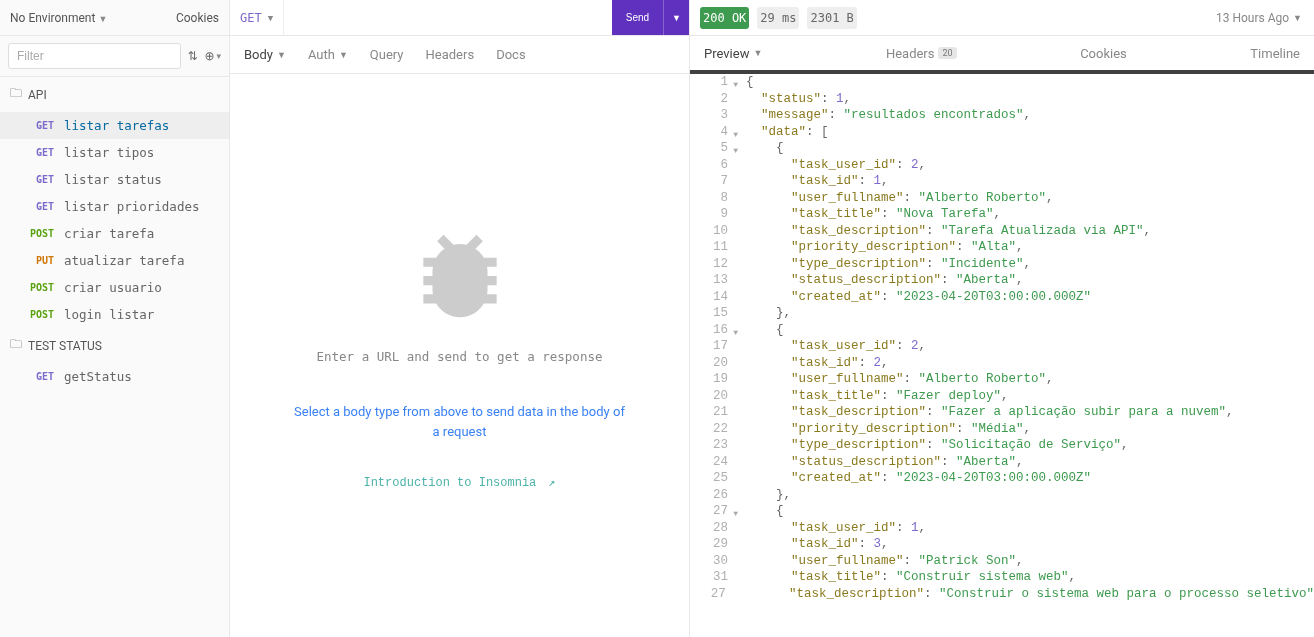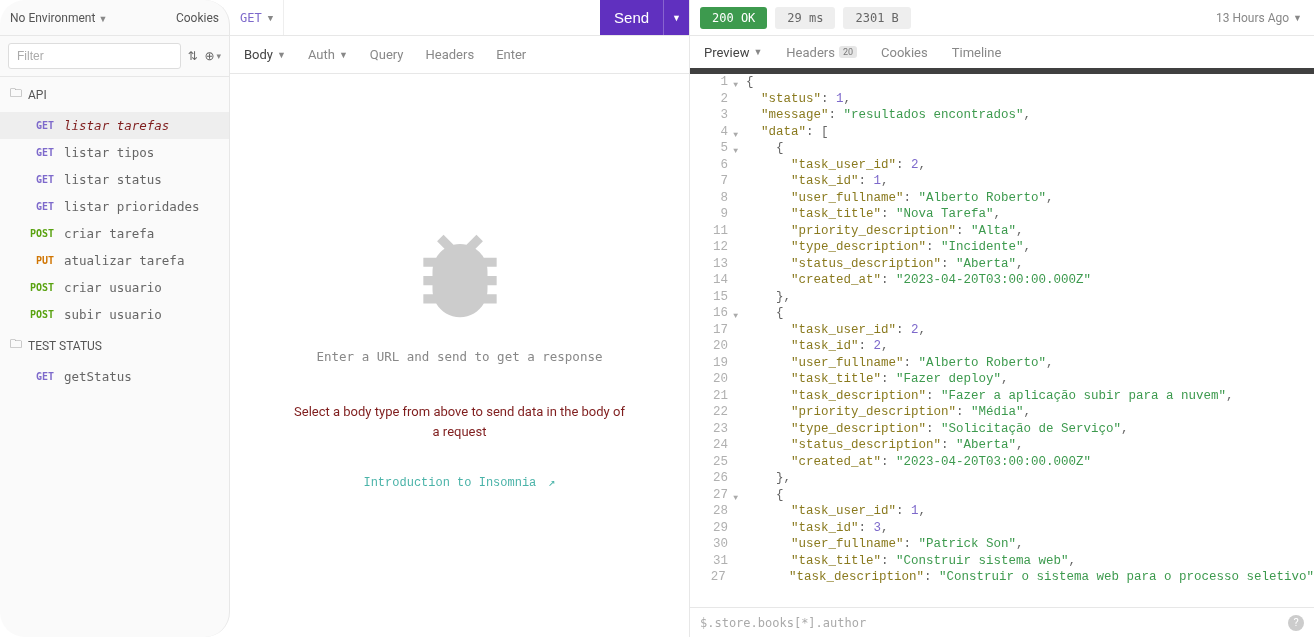--- a/index.html
+++ b/index.html
@@ -15,21 +15,20 @@
   }
   .mono { font-family: "SFMono-Regular", Consolas, "Liberation Mono", Menlo, monospace; font-size: 12px; margin-top: 40px; }
 
   
   .sidebar {
     width: 230px;
     border-right: 1px solid #e7e7e7;
     display: flex;
     flex-direction: column;
     background: #fafafa;
-    border-radius: 25px;
   }
   .sb-top {
     height: 36px;
     display: flex;
     align-items: center;
     justify-content: space-between;
     padding: 0 10px;
     border-bottom: 1px solid #e7e7e7;
     font-size: 12px;
   }
@@ -65,21 +64,21 @@
   }
   .req-item {
     padding: 6px 10px 6px 24px;
     display: flex; align-items: center; gap: 10px;
     cursor: pointer;
     font-size: 13px;
   }
   .req-item .m { font-family: "SFMono-Regular", Consolas, monospace; font-size: 10px; font-weight: 600; width: 30px; text-align: right;}
   .req-item .lbl { color: #666; font-family: "SFMono-Regular", Consolas, monospace; font-size: 12.5px;}
   .req-item.active { background: #eee; }
-  .req-item.active .lbl { color: #7f1d1d; font-style: italic; }
+  .req-item.active .lbl { color: #0369a1; }
   .m-get  { color: #7d69cb; }
   .m-post { color: #59a210; }
   .m-put  { color: #d07502; }
 
   
   .req-pane {
     width: 460px;
     border-right: 1px solid #e7e7e7;
     display: flex; flex-direction: column;
   }
@@ -90,58 +89,58 @@
   .method-dd {
     display: flex; align-items: center; gap: 6px;
     padding: 0 10px; color: #7d69cb;
     font-family: "SFMono-Regular", Consolas, monospace; font-size: 12px;
     cursor: pointer; border-right: 1px solid #eee;
   }
   .url-val { flex:1; display:flex; align-items:center; padding:0 8px; color:#555; white-space: nowrap; overflow:hidden;}
   .send-btn {
     background: #6030bf; color: #fff; border:none;
     display:flex; align-items:center; padding: 0 14px;
-    font-size: 15px; cursor: pointer;
+    font-size: 10px; cursor: pointer;
   }
   .send-menu {
     background: #6030bf; color:#fff; border:none; border-left:1px solid rgba(255,255,255,.25);
     padding:0 8px; cursor:pointer; display:flex; align-items:center;
   }
   .req-tabs {
     height: 38px; display:flex; align-items:center; gap: 22px;
     padding: 0 14px; border-bottom: 1px solid #e7e7e7;
     font-size: 13px; color:#888;
   }
   .req-tabs .tab { cursor:pointer; display:flex; align-items:center; gap:4px;}
   .req-tabs .tab.active { color:#444; }
   .req-body {
     flex:1; display:flex; flex-direction:column; align-items:center; justify-content:center;
     text-align:center; padding: 0 30px; color:#aaa;
   }
   .bug-svg { fill:#ccc; width:110px; height:110px;}
   .req-body .l1 { margin-top:18px; color:#888; font-family:"SFMono-Regular", Consolas, monospace; font-size:12.5px;}
-  .req-body .l2 { margin-top:38px; color:#7f1d1d; font-size:13px; line-height:1.5; max-width: 340px;}
+  .req-body .l2 { margin-top:38px; color:#3b82f6; font-size:13px; line-height:1.5; max-width: 340px;}
   .req-body a { color:#4ab3a8; text-decoration:none; margin-top:34px; display:inline-flex; gap:12px; align-items:center;}
 
   
   .resp-pane { flex:1; display:flex; flex-direction:column; min-width:0;}
   .resp-top {
     height:36px; display:flex; align-items:center; justify-content:space-between;
     padding:0 12px 0 10px; border-bottom:1px solid #e7e7e7;
   }
   .resp-top-left { display:flex; gap:8px; align-items:center;}
   .pill {
     font-family:"SFMono-Regular", Consolas, monospace; font-size:12px;
-    padding:4px 12px; border-radius:3px; background:#eee; color:#666;
+    padding:4px 3px; border-radius:3px; background:#eee; color:#666;
   }
   .pill.ok { background:#3d9a4e; color:#fff;}
   .resp-top-right { font-size:12px; color:#888; display:flex; align-items:center; gap:4px; cursor:pointer;}
   .resp-tabs {
     height:38px; display:flex; align-items:center; gap:24px;
-    padding:0 14px; border-bottom:6px solid #404040; color:#888; font-size:13px;
+    padding:0 14px; border-bottom:4px solid #404040; color:#888; font-size:13px;justify-content:space-between;
   }
   .resp-tabs .tab { cursor:pointer; display:flex; align-items:center; gap:4px;}
   .resp-tabs .tab.active { color:#444;}
   .badge { background:#e6e6e6; color:#777; font-size:9px; padding:1px 4px; border-radius:3px;}
 
   .code-view { flex:1; overflow:auto; }
   .code-line {
     display:flex; font-family:"SFMono-Regular", Consolas, "Liberation Mono", Menlo, monospace;
     font-size:12.5px; line-height:16.5px; white-space: pre;
   }
@@ -209,21 +208,21 @@
       <div class="req-item">
         <span class="m m-put">PUT</span>
         <span class="lbl">atualizar tarefa</span>
       </div>
       <div class="req-item">
         <span class="m m-post">POST</span>
         <span class="lbl">criar usuario</span>
       </div>
       <div class="req-item">
         <span class="m m-post">POST</span>
-        <span class="lbl">subir usuario</span>
+        <span class="lbl">login listar</span>
       </div>
       <div class="folder-hdr">
         <span>🗀</span>
         <span>TEST STATUS</span>
       </div>
       <div class="req-item">
         <span class="m m-get">GET</span>
         <span class="lbl">getStatus</span>
       </div>
     </div>
@@ -239,21 +238,21 @@
     <button class="send-btn">Send</button>
     <button class="send-menu">
         <span class="caret" style="color:#fff">▼</span>
       </button>
   </div>
   <div class="req-tabs" id="req-tabs">
       <span class="tab active">Body <span class="caret">▼</span></span>
       <span class="tab">Auth <span class="caret">▼</span></span>
       <span class="tab">Query</span>
       <span class="tab">Headers</span>
-      <span class="tab">Enter</span>
+      <span class="tab">Docs</span>
     </div>
   <div class="req-body">
     <svg class="bug-svg" viewBox="0 0 24 24">
         <path d="M20 8h-2.81a5.985 5.985 0 0 0-1.82-1.96l1.63-1.63-1.41-1.41-2.17 2.17C12.96 5.06 12.49 5 12 5s-.96.06-1.42.17L8.41 3 7 4.41 8.62 6.04C7.88 6.55 7.26 7.22 6.81 8H4v2h2.09c-.05.33-.09.66-.09 1v1H4v2h2v1c0 .34.04.67.09 1H4v2h2.81c1.04 1.79 2.97 3 5.19 3s4.15-1.21 5.19-3H20v-2h-2.09c.05-.33.09-.66.09-1v-1h2v-2h-2v-1c0-.34-.04-.67-.09-1H20V8z"></path>
       </svg>
     <div class="l1">Enter a URL and send to get a response</div>
     <div class="l2">Select a body type from above to send data in the body of a request</div>
     <a href="#" class="mono">
       <span>Introduction to Insomnia</span>
       <span>↗</span>
@@ -288,20 +287,21 @@
   <div class="code-view" id="code-view">
       <div class="code-line"><div class="gutter">1<span class="fold">▼</span></div><div class="code"><span class="p">{</span></div></div>
       <div class="code-line"><div class="gutter">2</div><div class="code">  <span class="k">"status"</span><span class="p">: </span><span class="n">1</span><span class="p">,</span></div></div>
       <div class="code-line"><div class="gutter">3</div><div class="code">  <span class="k">"message"</span><span class="p">: </span><span class="s">"resultados encontrados"</span><span class="p">,</span></div></div>
       <div class="code-line"><div class="gutter">4<span class="fold">▼</span></div><div class="code">  <span class="k">"data"</span><span class="p">: </span><span class="p">[</span></div></div>
       <div class="code-line"><div class="gutter">5<span class="fold">▼</span></div><div class="code">    <span class="p">{</span></div></div>
       <div class="code-line"><div class="gutter">6</div><div class="code">      <span class="k">"task_user_id"</span><span class="p">: </span><span class="n">2</span><span class="p">,</span></div></div>
       <div class="code-line"><div class="gutter">7</div><div class="code">      <span class="k">"task_id"</span><span class="p">: </span><span class="n">1</span><span class="p">,</span></div></div>
       <div class="code-line"><div class="gutter">8</div><div class="code">      <span class="k">"user_fullname"</span><span class="p">: </span><span class="s">"Alberto Roberto"</span><span class="p">,</span></div></div>
       <div class="code-line"><div class="gutter">9</div><div class="code">      <span class="k">"task_title"</span><span class="p">: </span><span class="s">"Nova Tarefa"</span><span class="p">,</span></div></div>
+      <div class="code-line"><div class="gutter">10</div><div class="code">      <span class="k">"task_description"</span><span class="p">: </span><span class="s">"Tarefa Atualizada via API"</span><span class="p">,</span></div></div>
       <div class="code-line"><div class="gutter">11</div><div class="code">      <span class="k">"priority_description"</span><span class="p">: </span><span class="s">"Alta"</span><span class="p">,</span></div></div>
       <div class="code-line"><div class="gutter">12</div><div class="code">      <span class="k">"type_description"</span><span class="p">: </span><span class="s">"Incidente"</span><span class="p">,</span></div></div>
       <div class="code-line"><div class="gutter">13</div><div class="code">      <span class="k">"status_description"</span><span class="p">: </span><span class="s">"Aberta"</span><span class="p">,</span></div></div>
       <div class="code-line"><div class="gutter">14</div><div class="code">      <span class="k">"created_at"</span><span class="p">: </span><span class="s">"2023-04-20T03:00:00.000Z"</span></div></div>
       <div class="code-line"><div class="gutter">15</div><div class="code">    <span class="p">},</span></div></div>
       <div class="code-line"><div class="gutter">16<span class="fold">▼</span></div><div class="code">    <span class="p">{</span></div></div>
       <div class="code-line"><div class="gutter">17</div><div class="code">      <span class="k">"task_user_id"</span><span class="p">: </span><span class="n">2</span><span class="p">,</span></div></div>
       <div class="code-line"><div class="gutter">20</div><div class="code">      <span class="k">"task_id"</span><span class="p">: </span><span class="n">2</span><span class="p">,</span></div></div>
       <div class="code-line"><div class="gutter">19</div><div class="code">      <span class="k">"user_fullname"</span><span class="p">: </span><span class="s">"Alberto Roberto"</span><span class="p">,</span></div></div>
       <div class="code-line"><div class="gutter">20</div><div class="code">      <span class="k">"task_title"</span><span class="p">: </span><span class="s">"Fazer deploy"</span><span class="p">,</span></div></div>
@@ -311,17 +311,13 @@
       <div class="code-line"><div class="gutter">24</div><div class="code">      <span class="k">"status_description"</span><span class="p">: </span><span class="s">"Aberta"</span><span class="p">,</span></div></div>
       <div class="code-line"><div class="gutter">25</div><div class="code">      <span class="k">"created_at"</span><span class="p">: </span><span class="s">"2023-04-20T03:00:00.000Z"</span></div></div>
       <div class="code-line"><div class="gutter">26</div><div class="code">    <span class="p">},</span></div></div>
       <div class="code-line"><div class="gutter">27<span class="fold">▼</span></div><div class="code">    <span class="p">{</span></div></div>
       <div class="code-line"><div class="gutter">28</div><div class="code">      <span class="k">"task_user_id"</span><span class="p">: </span><span class="n">1</span><span class="p">,</span></div></div>
       <div class="code-line"><div class="gutter">29</div><div class="code">      <span class="k">"task_id"</span><span class="p">: </span><span class="n">3</span><span class="p">,</span></div></div>
       <div class="code-line"><div class="gutter">30</div><div class="code">      <span class="k">"user_fullname"</span><span class="p">: </span><span class="s">"Patrick Son"</span><span class="p">,</span></div></div>
       <div class="code-line"><div class="gutter">31</div><div class="code">      <span class="k">"task_title"</span><span class="p">: </span><span class="s">"Construir sistema web"</span><span class="p">,</span></div></div>
       <div class="code-line"><div class="gutter">27</div><div class="code">      <span class="k">"task_description"</span><span class="p">: </span><span class="s">"Construir o sistema web para o processo seletivo"</span></div></div>
     </div>
-  <div class="resp-footer">
-    <span class="ph">$.store.books[*].author</span>
-    <span class="help">?</span>
-  </div>
 </div>
 
 </body></html>

